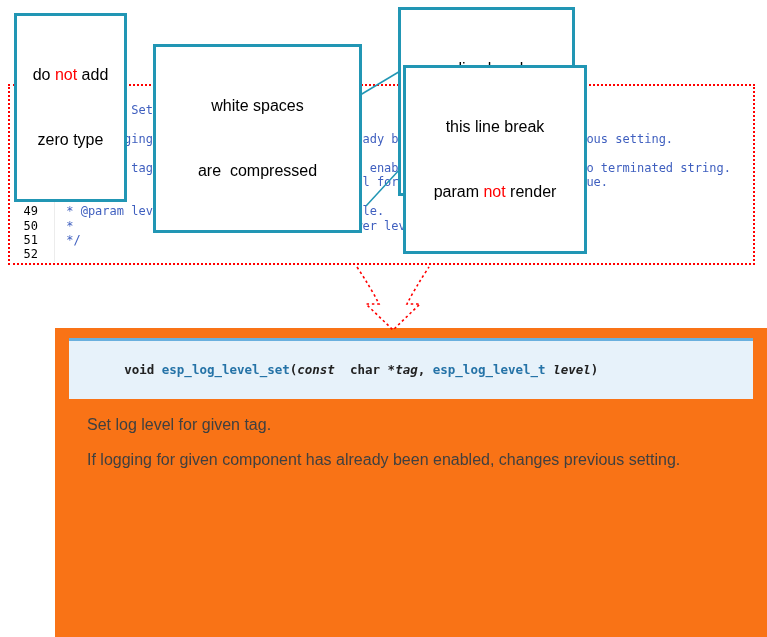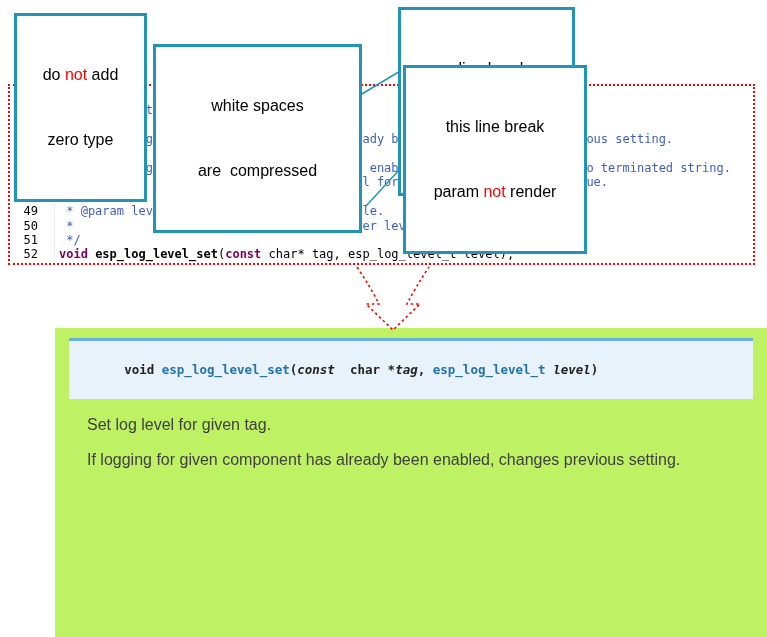--- a/index.html
+++ b/index.html
@@ -18,33 +18,33 @@
   .ctext{white-space:pre;color:#3F5FBF;}
   .crow.decl .ctext{color:#000;}
   .kw{color:#7f0055;font-weight:bold;}
   .fn{font-weight:bold;color:#000;}
 
   
   .callout{position:absolute;z-index:3;background:#fff;border:3px solid #2196b4;
            text-align:center;font-size:16px;line-height:1.35;color:#000;
            padding:5px 8px;box-sizing:border-box;white-space:pre-wrap;}
   .red{color:#ff0000;}
-  .box1{left:14px;top:13px;width:133px;}
+  .box1{left:14px;top:13px;width:113px;}
   .box2{left:153px;top:44px;width:209px;}
   .box3{left:398px;top:7px;width:177px;}
   .box4{left:403px;top:65px;width:184px;}
 
   
   .overlay{position:absolute;left:0;top:0;z-index:2;pointer-events:none;}
   .leader{stroke:#2196b4;stroke-width:1.5;}
   .arrow{stroke:#ff0000;stroke-width:1.6;fill:none;stroke-dasharray:2.5 2.8;}
 
   
   .doc-panel{position:absolute;left:55px;top:328px;width:712px;height:309px;
-             background:#bef264;z-index:1;box-sizing:border-box;
+             background:#f97316;z-index:1;box-sizing:border-box;
              padding:10px 14px 0 14px;color:#404040;}
   .sig-bar{background:#e7f2fa;border-top:3px solid #6ab0de;
            padding:6px 10px 7px 10px;font-family:"DejaVu Sans Mono",monospace;
            font-size:12.5px;font-weight:bold;color:#222;white-space:pre;}
   .sig-name{color:#2573a7;}
   .sig-it{font-style:italic;}
   .doc-p{margin:17px 0 0 18px;font-size:16px;}
   .params-box{display:inline-block;margin:19px 0 0 18px;background:#ececec;
               border-left:3px solid #c6c6c6;color:#555;font-weight:bold;
               font-size:14px;padding:6px 12px;}
@@ -88,21 +88,21 @@
     <div class="crow">
       <span class="lnum">49</span><span class="fold"></span><span class="ctext"> * @param level  Selects log level to enable.</span>
     </div>
     <div class="crow">
       <span class="lnum">50</span><span class="fold"></span><span class="ctext"> *               Only logs at this and lower levels will be shown.</span>
     </div>
     <div class="crow">
       <span class="lnum">51</span><span class="fold"></span><span class="ctext"> */</span>
     </div>
     <div class="crow decl">
-      <span class="lnum">52</span><span class="fold"></span><span class="ctext"><span class="kw">void </span><span class="fn">esp_log_level_set</span><span>(</span><span class="kw">const</span><span> char* tag, esp_log_level_t level);</span></span>
+      <span class="lnum">52</span><span class="fold"></span>
     </div>
   </div>
 
   <svg class="overlay" width="767" height="637" viewBox="0 0 767 637">
     <line class="leader" x1="98" y1="72" x2="120" y2="161"></line>
     <line class="leader" x1="240" y1="97" x2="228" y2="160"></line>
     <line class="leader" x1="417" y1="61" x2="300" y2="131"></line>
     <line class="leader" x1="446" y1="119" x2="366" y2="206"></line>
     <path class="arrow" d="M 357 267 Q 371 288 379 304 L 366 304 L 393 330 L 420 304 L 407 304 Q 415 288 429 267"></path>
   </svg>

